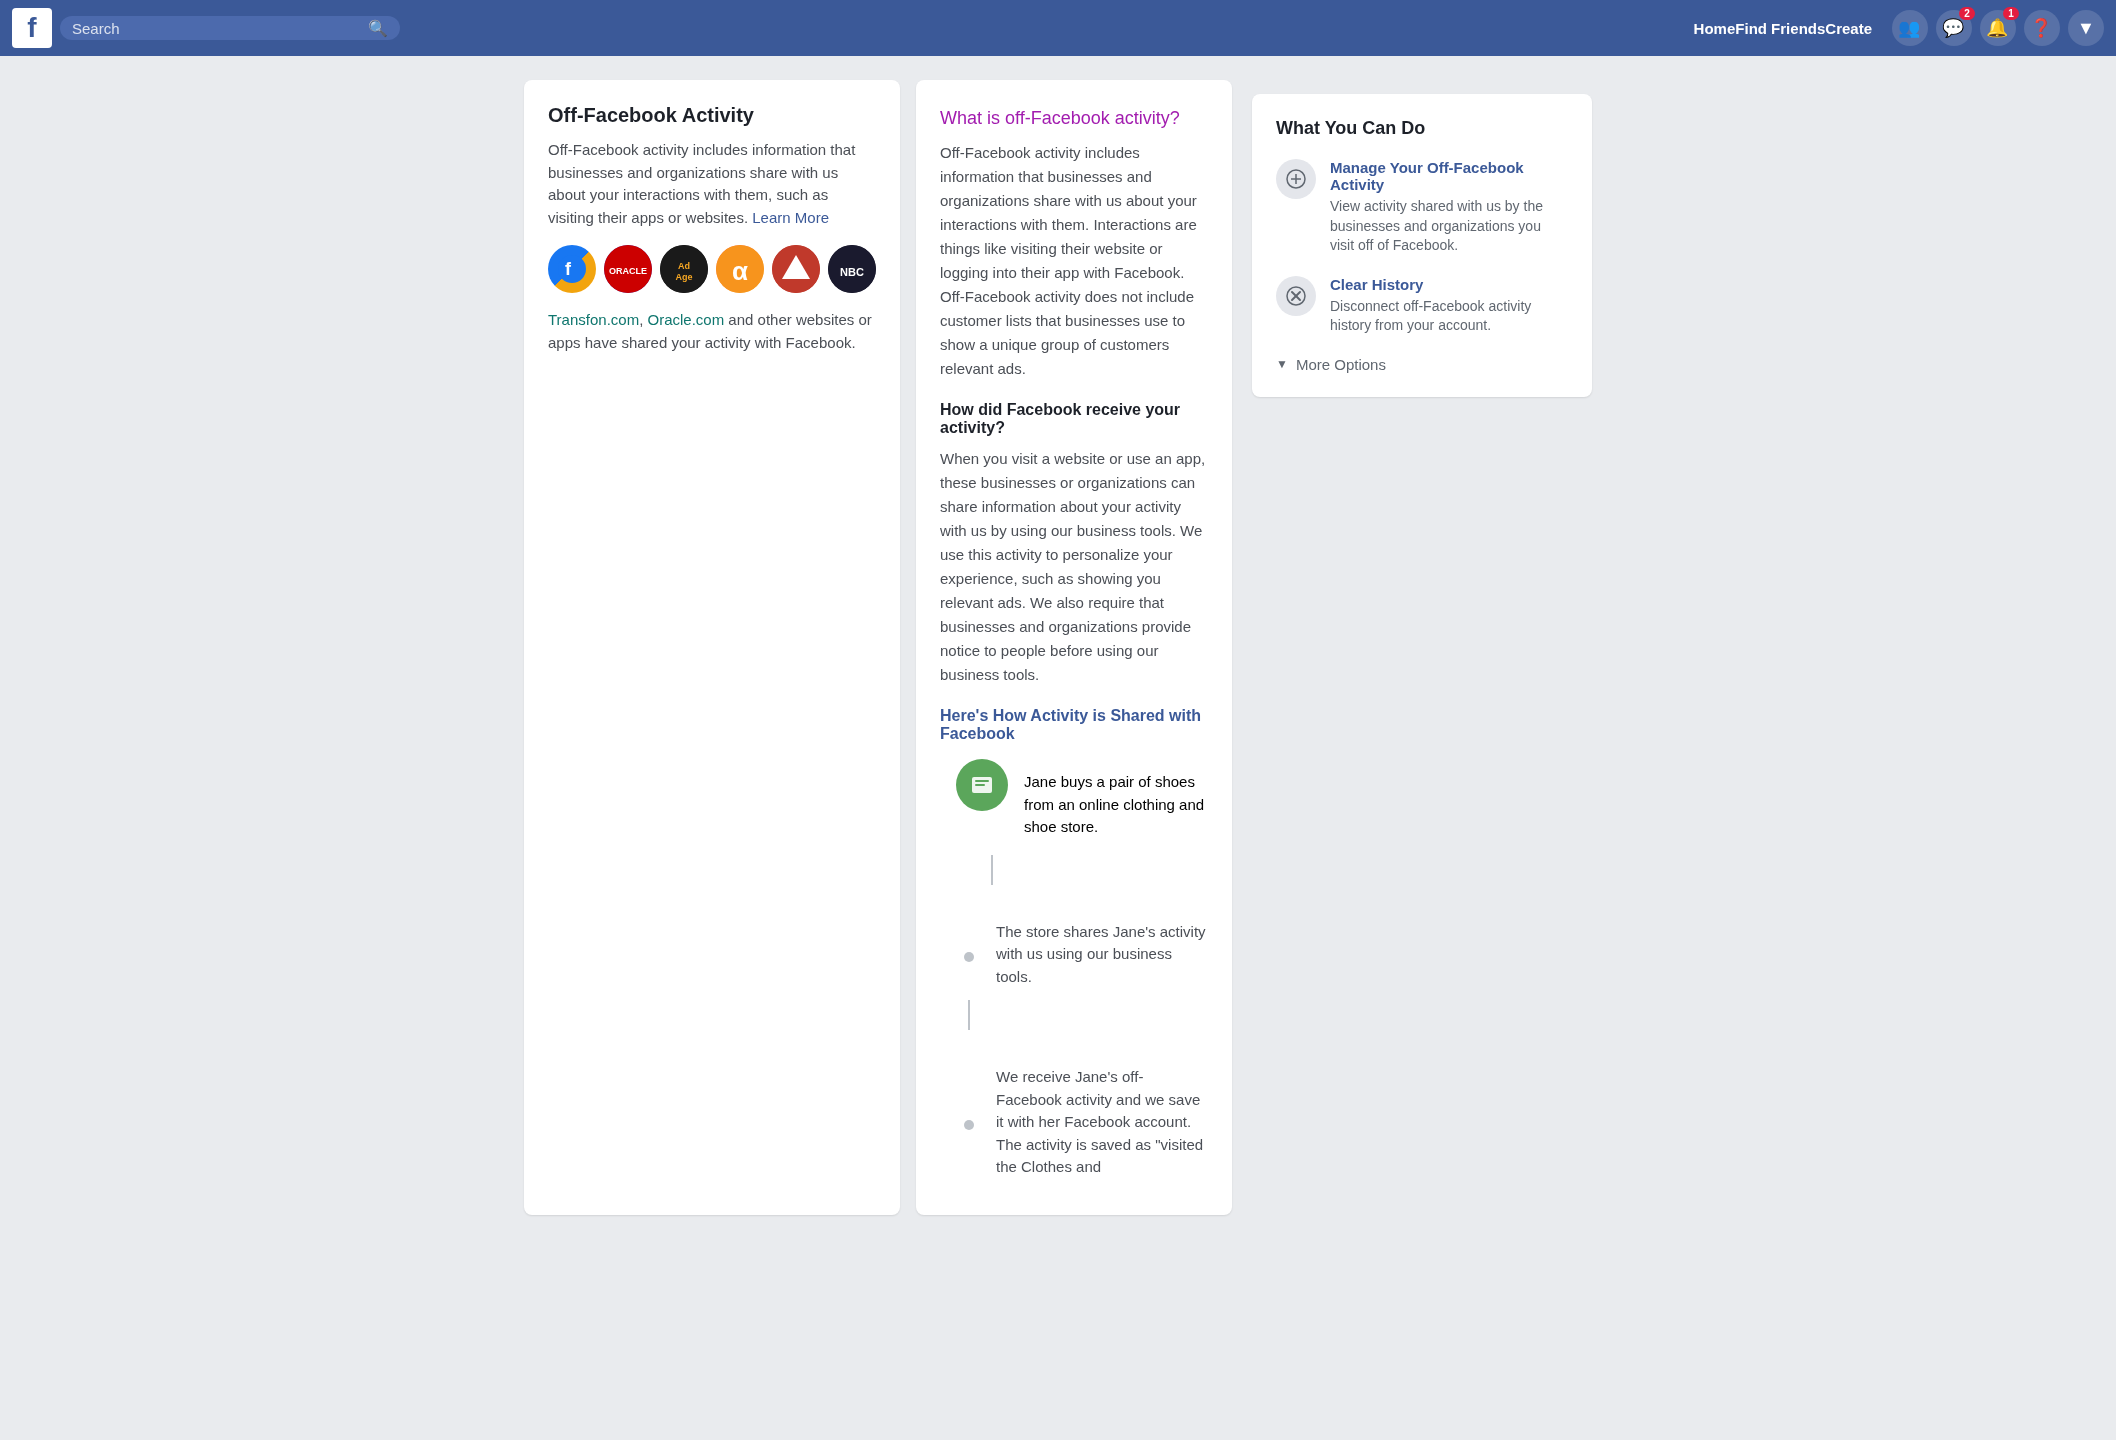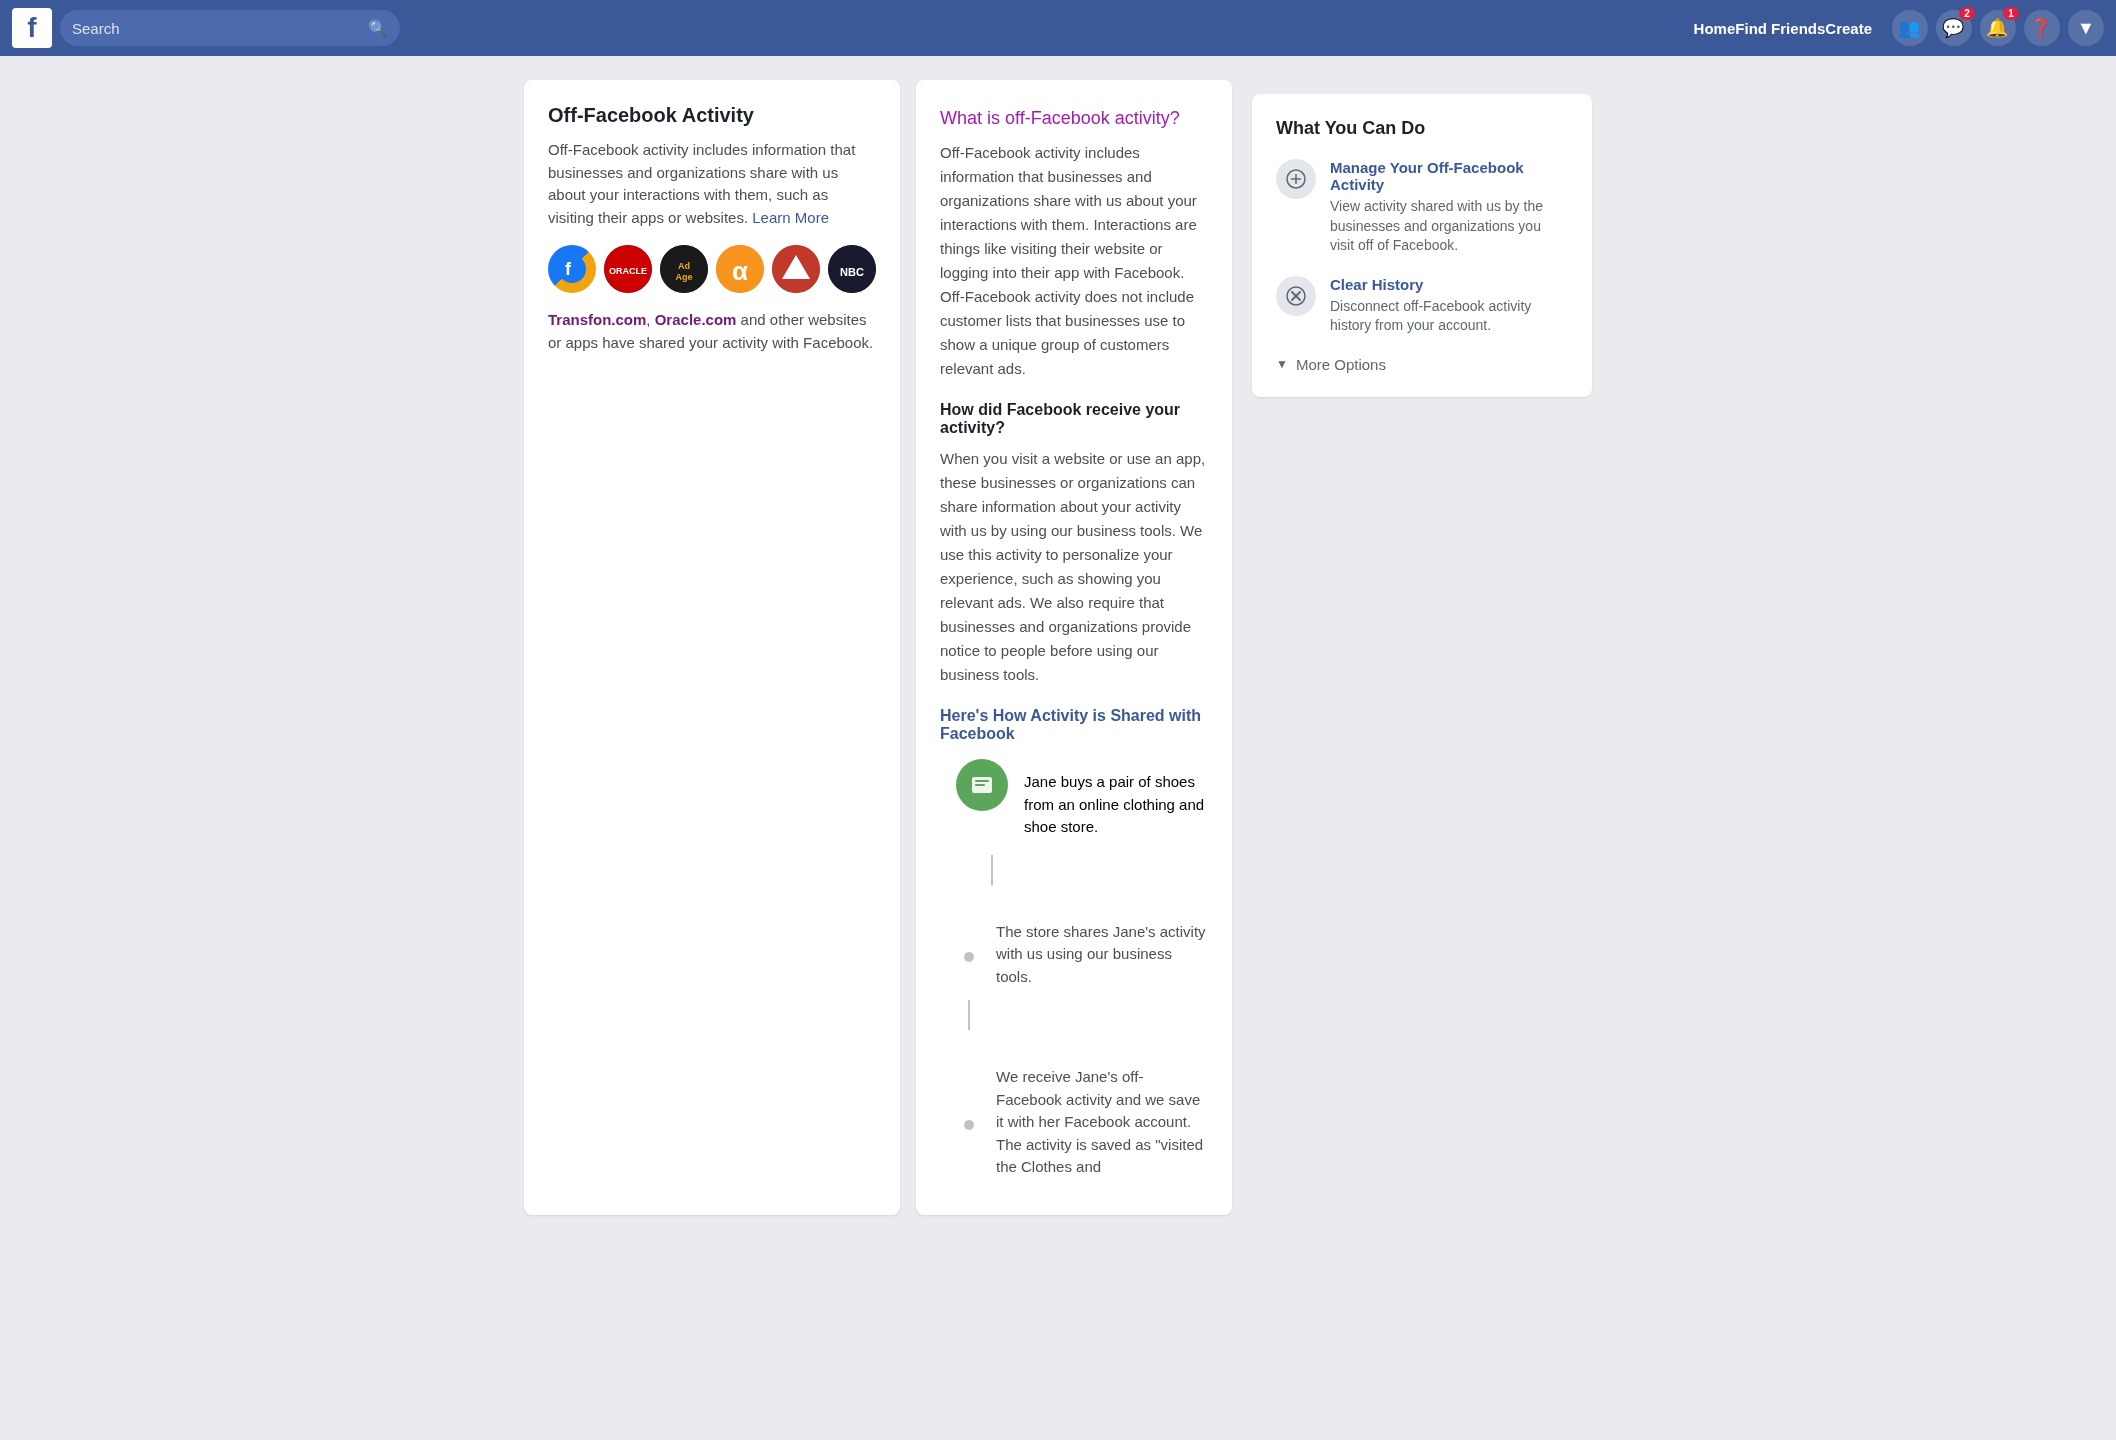--- a/index.html
+++ b/index.html
@@ -33,21 +33,21 @@
       color: #3b5998;
       margin-right: 8px;
       flex-shrink: 0;
     }
     .nav-search {
       display: flex;
       align-items: center;
       background: #4c6aad;
       border-radius: 20px;
       padding: 0 12px;
-      height: 36px;
+      height: 24px;
       width: 340px;
       margin-right: auto;
     }
     .nav-search input {
       background: transparent;
       border: none;
       outline: none;
       color: white;
       font-size: 15px;
       width: 100%;
@@ -163,21 +163,21 @@
     .logo-3 { background: #1a1a1a; color: #f5a623; font-size: 11px; font-weight: 900; }
     .logo-4 { background: linear-gradient(135deg, #ff6b35, #f7b731); }
     .logo-5 { background: #c0392b; }
     .logo-6 { background: #1a1a2e; }
 
     .activity-text {
       font-size: 15px;
       color: #4b4f56;
       line-height: 1.5;
     }
-    .brand-name { font-weight: bold; color: #701a75; }
+    .brand-name { font-weight: normal; color: #0f766e; }
 
     
     .section-title {
       font-size: 18px;
       font-weight: normal;
       color: #a21caf;
       margin-bottom: 12px;
       margin-top: 4px;
     }
     .section-subtitle {

